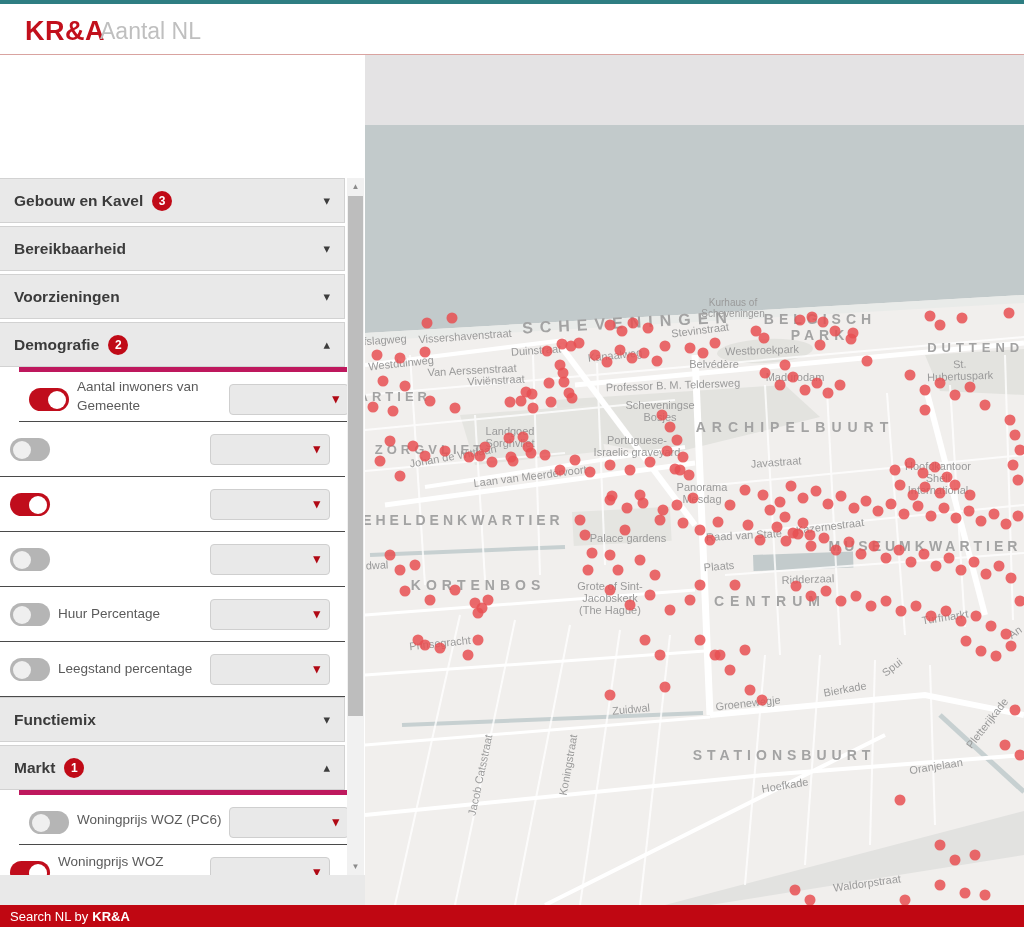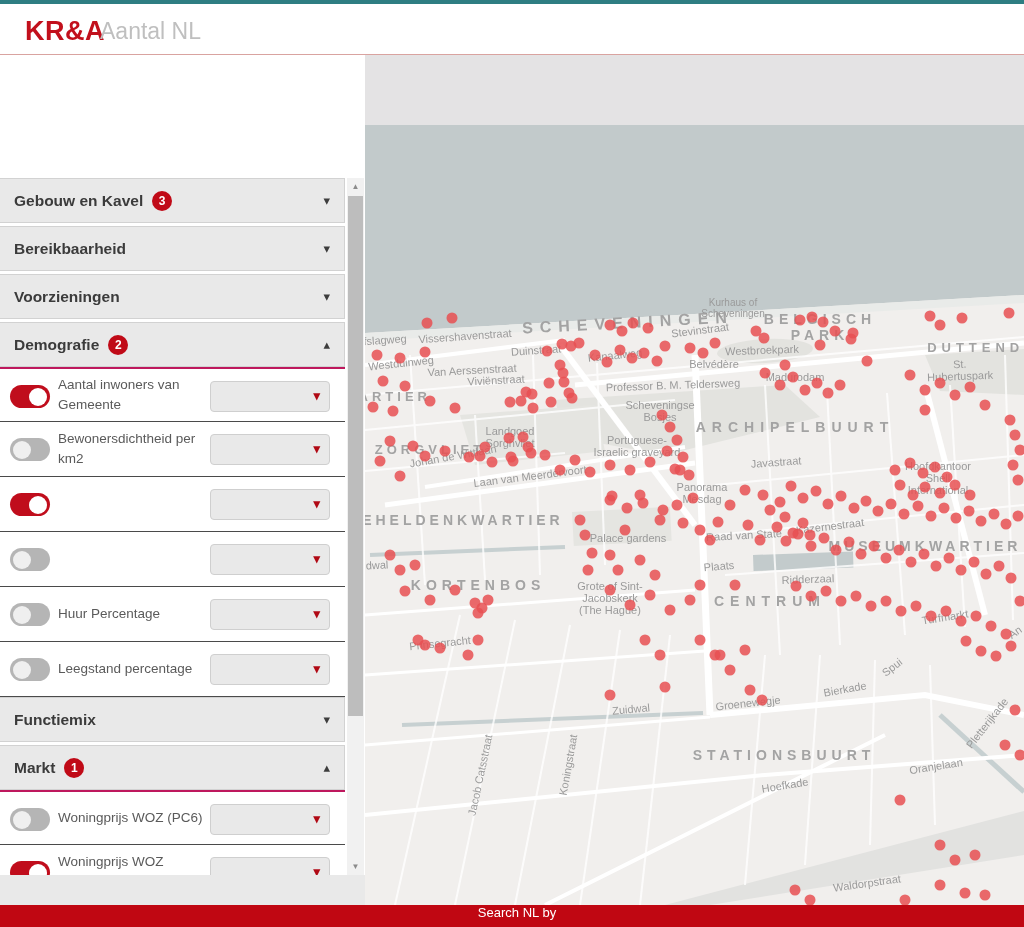--- a/index.html
+++ b/index.html
@@ -19,21 +19,21 @@
   .export-btn { position:absolute; right:18px; top:40px; height:30px; padding:0 12px; background:#fff; border:1px solid #ccc; border-radius:3px; font-size:13px; color:#333; display:flex; align-items:center; gap:7px; cursor:pointer; }
   .filters-head { position:absolute; left:0; top:75px; width:365px; height:48px; border-top:1px solid #e4e4e4; display:flex; align-items:center; gap:9px; padding-left:14px; font-size:16px; color:#333; }
 
   .scrollarea { position:absolute; left:0; top:123px; width:365px; height:697px; overflow:hidden; }
   .accordion { position:absolute; left:0; top:0; width:345px; }
   .section-header { position:relative; width:345px; height:45px; background:#e9e9e9; border:1px solid #d2d2d2; border-left:none; margin-bottom:3px; display:flex; align-items:center; padding:0 14px; cursor:pointer; }
   .section-label { font-size:15.5px; font-weight:bold; color:#3b3b3b; }
   .badge { margin-left:9px; min-width:20px; height:20px; border-radius:10px; background:#c00a17; color:#fff; font-size:12px; font-weight:bold; display:flex; align-items:center; justify-content:center; padding:0 5px; }
   .chev { position:absolute; right:14px; color:#3d3d3d; font-size:13px; }
   .filter-row { position:relative; width:345px; height:55px; background:#fff; border-bottom:1px solid #4a4a4a; }
-  .filter-row.first { border-top:2px solid #be185d; margin-top:-3px; }
+  .filter-row.first { border-top:5px solid #be185d; margin-top:-3px;margin-left:19px; }
   .switch { position:absolute; left:10px; top:16px; width:40px; height:23px; border-radius:12px; cursor:pointer; }
   .switch.on { background:#c00d1c; }
   .switch.off { background:#b5b5b5; }
   .knob { position:absolute; top:2.5px; width:18px; height:18px; border-radius:50%; }
   .switch.on .knob { right:3px; background:#fff; }
   .switch.off .knob { left:3px; background:#efefef; }
   .row-label { position:absolute; left:58px; top:50%; transform:translateY(-50%); width:145px; font-size:13.5px; color:#5a5a5a; line-height:1.45; }
   .row-select { position:absolute; left:210px; top:12px; width:120px; height:31px; background:#e9e9e9; border:1px solid #cfcfcf; border-radius:4px; cursor:pointer; }
   .row-select .sel-chev { position:absolute; right:9px; top:6px; color:#b00914; font-weight:bold; font-size:13px; }
 
@@ -48,21 +48,21 @@
 
   
   .map { position:absolute; left:365px; top:55px; width:659px; height:850px; background:#f1efed; overflow:hidden; }
   .map svg.bg { position:absolute; left:0; top:0; }
   .map-label { position:absolute; white-space:pre-line; text-align:center; pointer-events:none; }
   .map-label.district { color:#a3a3a3; font-weight:bold; }
   .map-label.street { color:#9a9a9a; }
   .dot { position:absolute; width:11px; height:11px; border-radius:50%; background:#e85052; opacity:0.85; }
 
   
-  .footer { position:absolute; left:0; top:905px; width:1024px; height:22px; background:#c00712; color:#fff; font-size:13px; display:flex; align-items:center; padding-left:10px; gap:4px;flex-direction:column; }
+  .footer { position:absolute; left:0; top:905px; width:1024px; height:22px; background:#c00712; color:#fff; font-size:13px; display:flex; align-items:center; padding-left:10px; gap:4px; }
   .footer b { font-weight:bold; }
 </style>
 </head>
 <body>
 
 <div class="topbar">
   <div class="brand">KR&amp;A</div>
   <div class="app-title">Aantal NL</div>
 </div>
 
@@ -94,21 +94,20 @@
           </div>
           <div class="row-label">Aantal inwoners van Gemeente</div>
           <div class="row-select">
             <div class="sel-chev">▾</div>
           </div>
         </div>
         <div class="filter-row">
           <div class="switch off">
             <div class="knob"></div>
           </div>
-          <div class="row-label">Bewonersdichtheid per km2</div>
           <div class="row-select">
             <div class="sel-chev">▾</div>
           </div>
         </div>
         <div class="filter-row">
           <div class="switch on">
             <div class="knob"></div>
           </div>
           <div class="row-select">
             <div class="sel-chev">▾</div>

